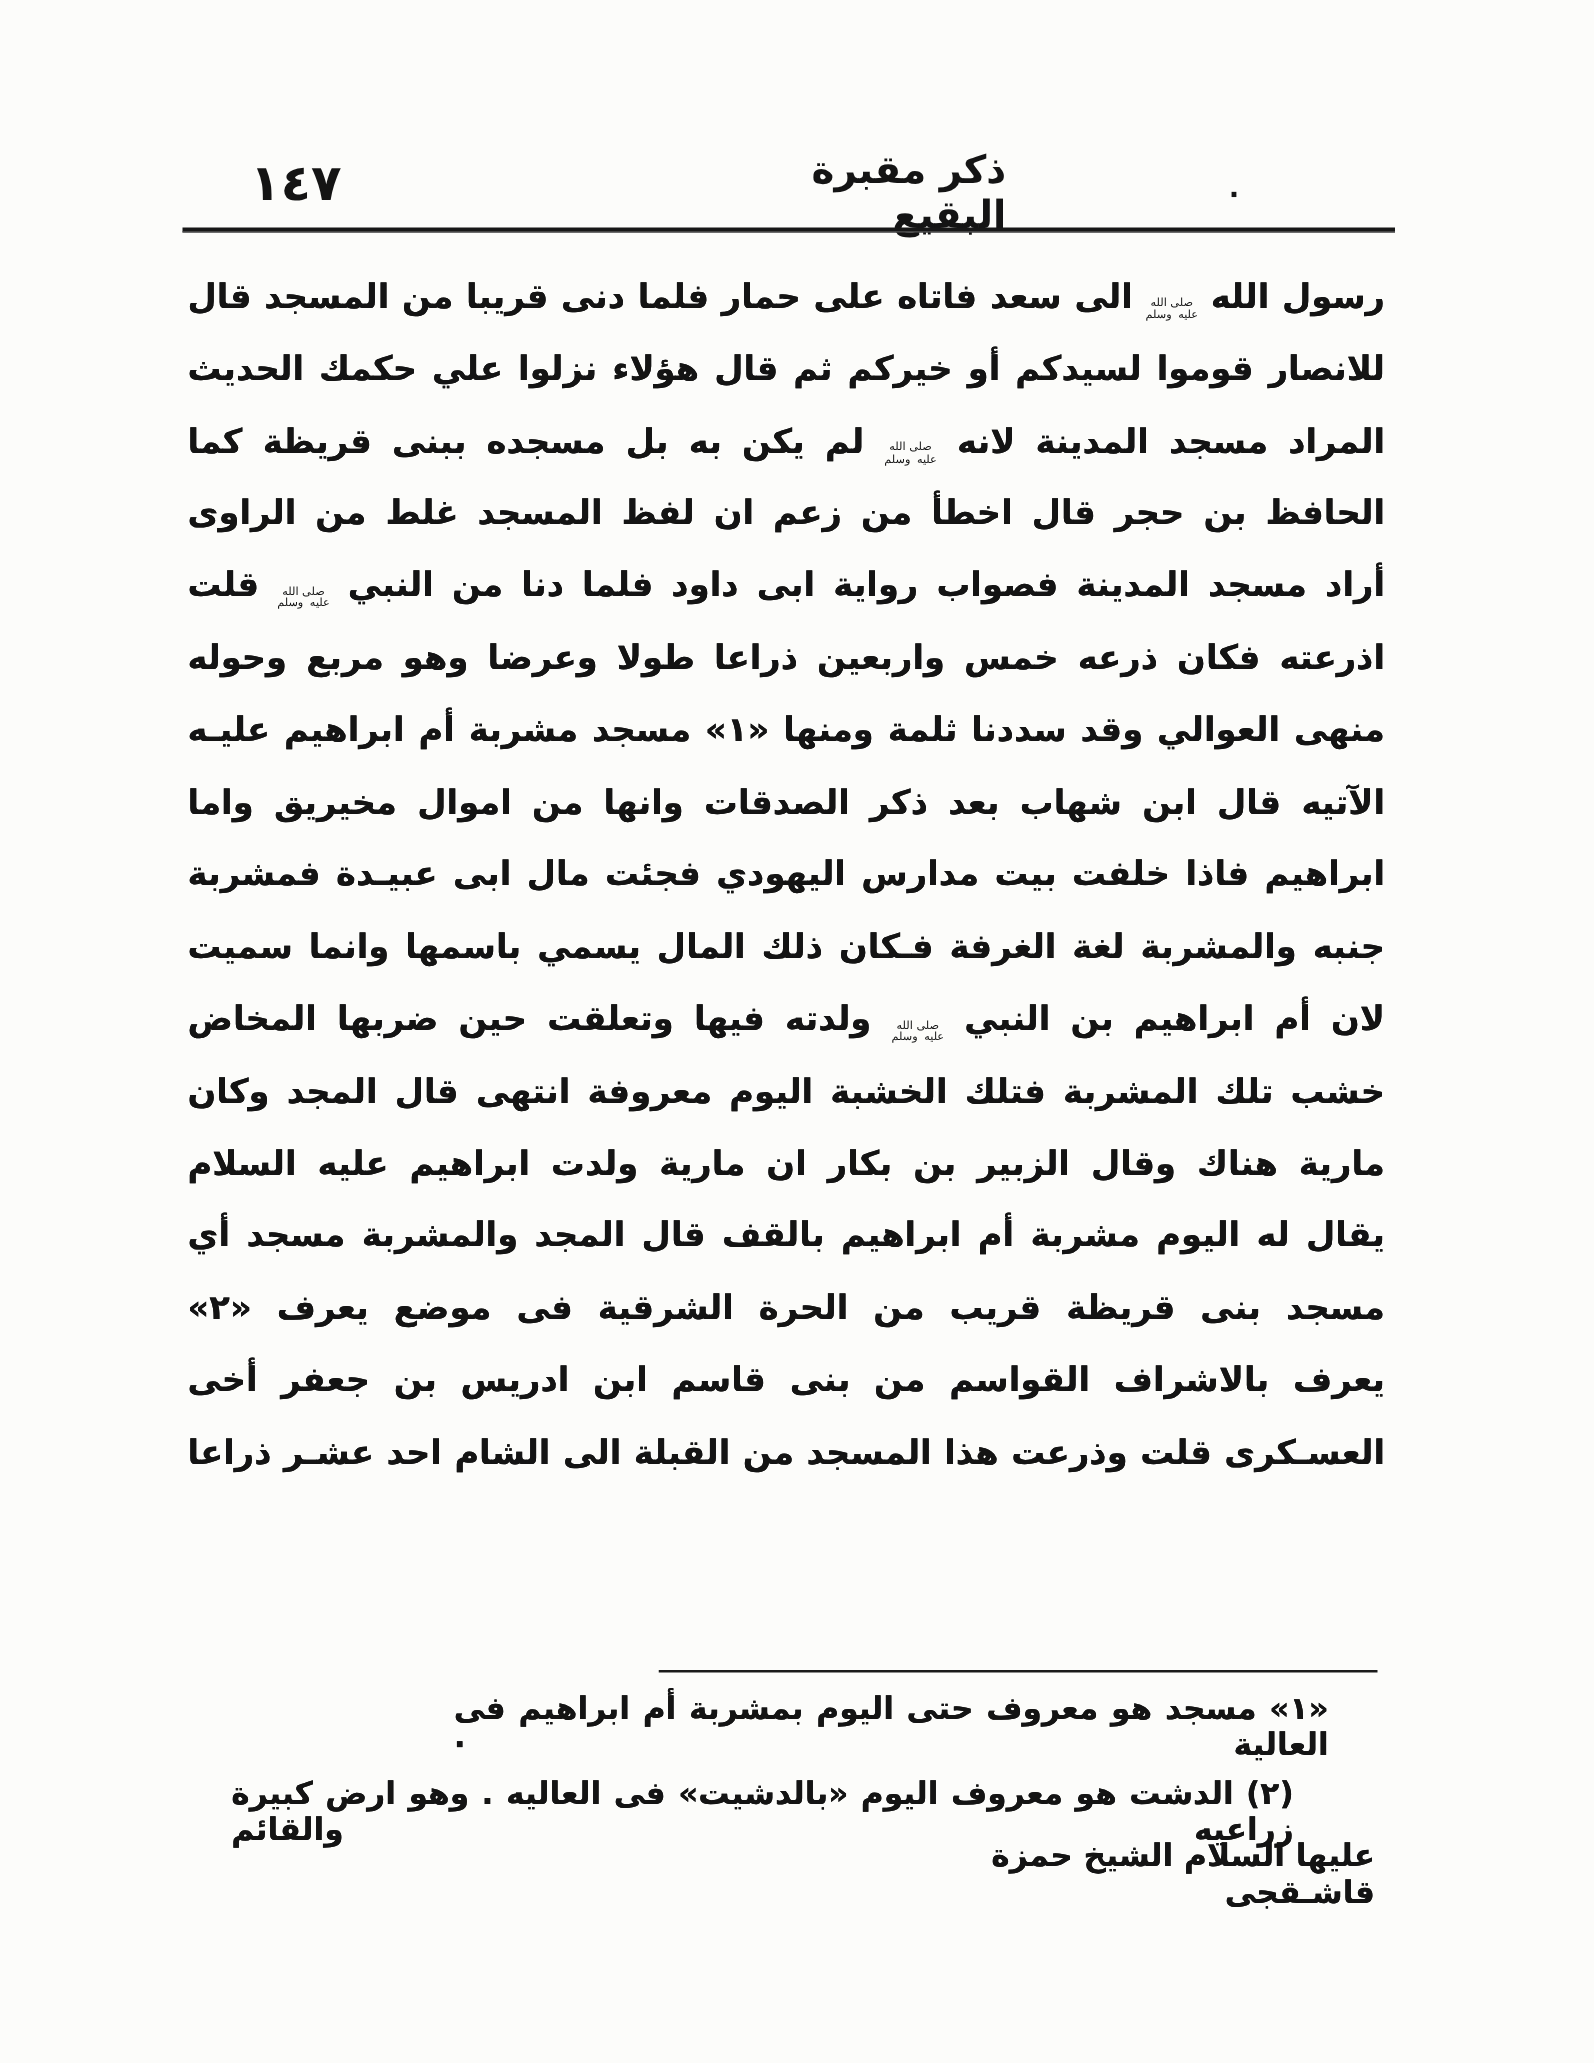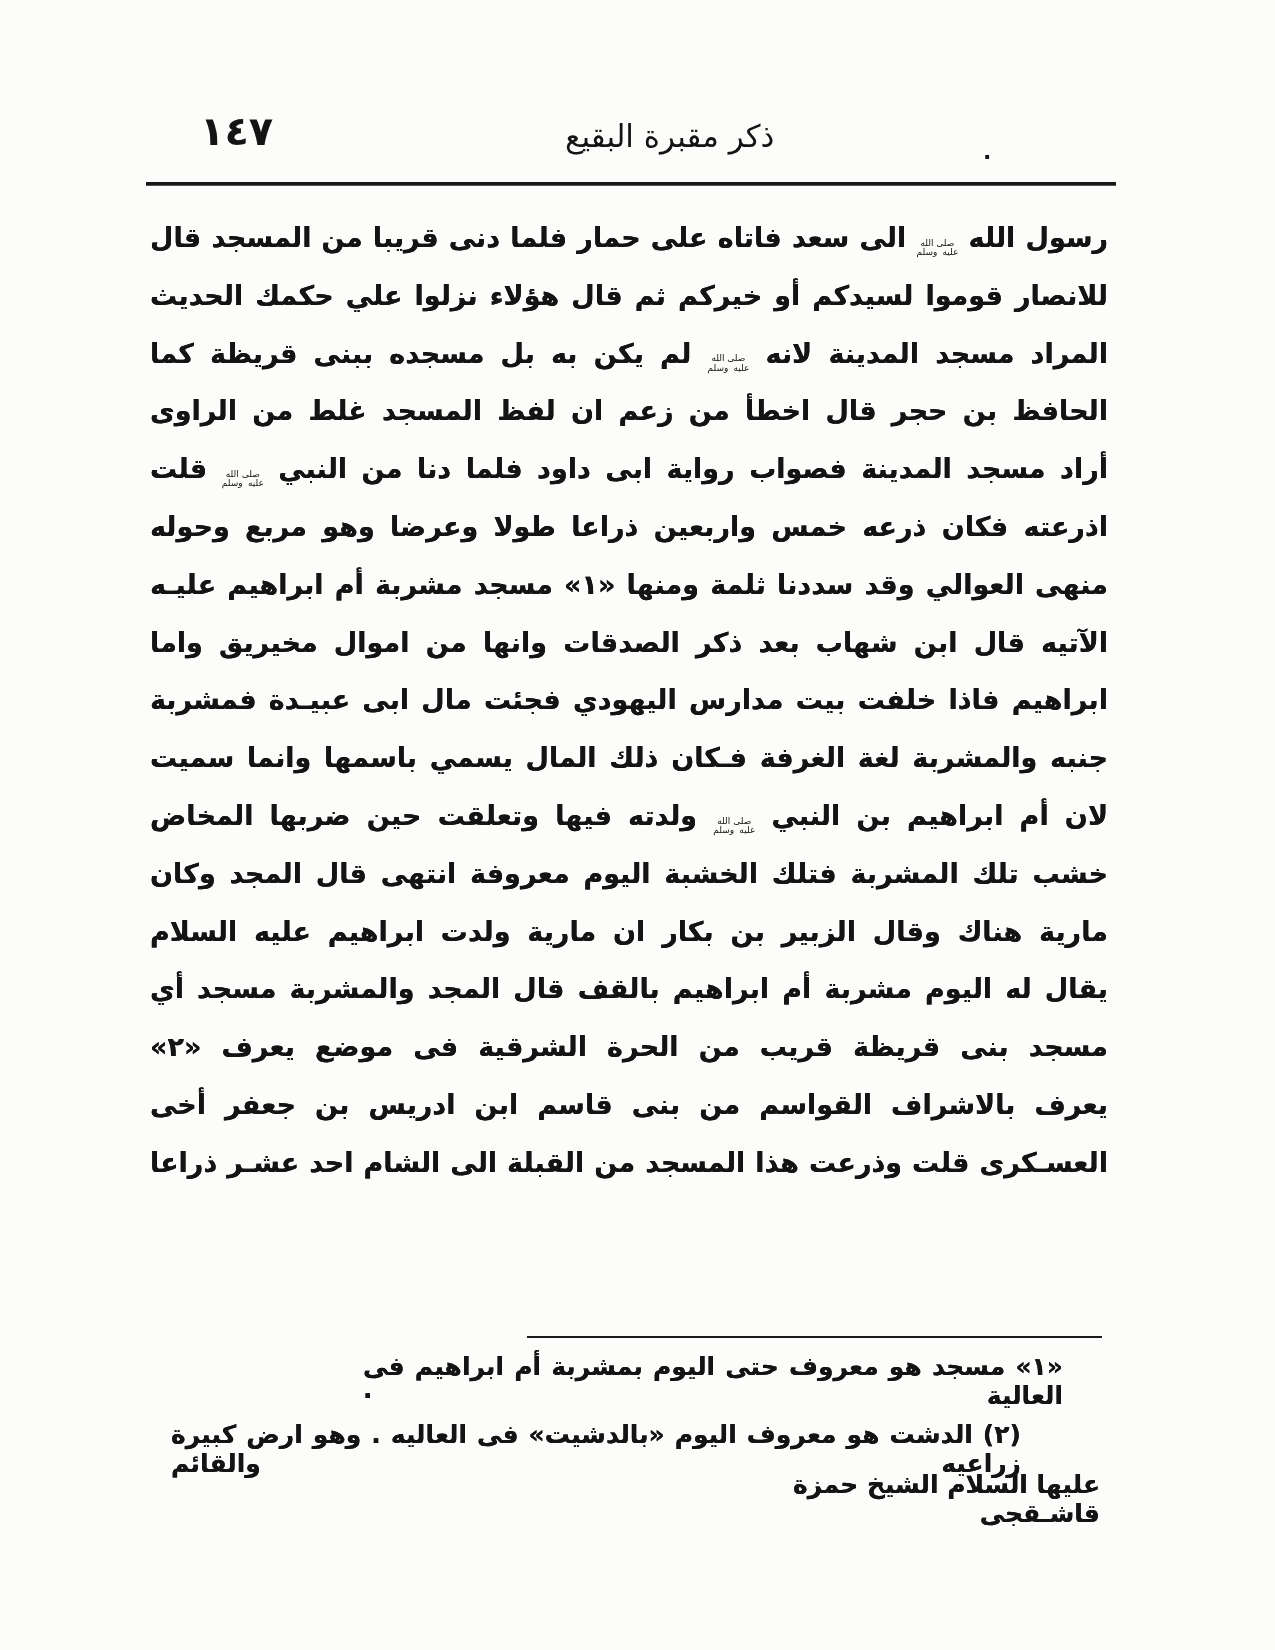--- a/index.html
+++ b/index.html
@@ -6,27 +6,27 @@
   #page{
     position:relative;
     width:1275px;height:1650px;
     margin:0 auto;
     background:#fcfcfa;
     font-family:"DejaVu Sans",sans-serif;
     color:#141414;
     overflow:hidden;
   }
   .pagenum{
-    position:absolute;left:200px;top:108px;
+    position:absolute;left:200px;top:124px;
     font-size:40px;font-weight:700;letter-spacing:2px;
     direction:ltr;
   }
   .title{
     position:absolute;left:565px;top:118px;width:240px;
-    text-align:left;font-size:31px;font-weight:400;
+    text-align:right;font-size:31px;font-weight:700;
   }
   .header-dot{
     position:absolute;left:983px;top:144px;font-size:22px;font-weight:700;
   }
   .header-rule{
     position:absolute;left:146px;top:182px;width:970px;height:3px;
     background:#171717;border-bottom:1px solid #555;
   }
   .body-lines{
     position:absolute;left:150px;top:209px;width:958px;
@@ -48,21 +48,21 @@
   .fn-sep{
     position:absolute;left:527px;top:1336px;width:575px;height:2px;
     background:#1a1a1a;
   }
   .footnote{
     position:absolute;direction:rtl;
     font-size:25px;font-weight:700;
     text-shadow:0 0 0.4px #141414;
   }
   .fn1{right:212px;top:1352px;width:700px;text-align:justify;text-align-last:justify;}
-  .fn2a{right:254px;top:1420px;width:850px;text-align:justify;text-align-last:justify;}
+  .fn2a{right:240px;top:1420px;width:850px;text-align:justify;text-align-last:justify;}
   .fn2b{right:175px;top:1470px;width:340px;text-align:right;}
 </style>
 </head>
 <body>
 
 <div id="page">
 
   <div class="pagenum">١٤٧</div>
   <div class="title">ذكر مقبرة البقيع</div>
   <div class="header-dot">·</div>

